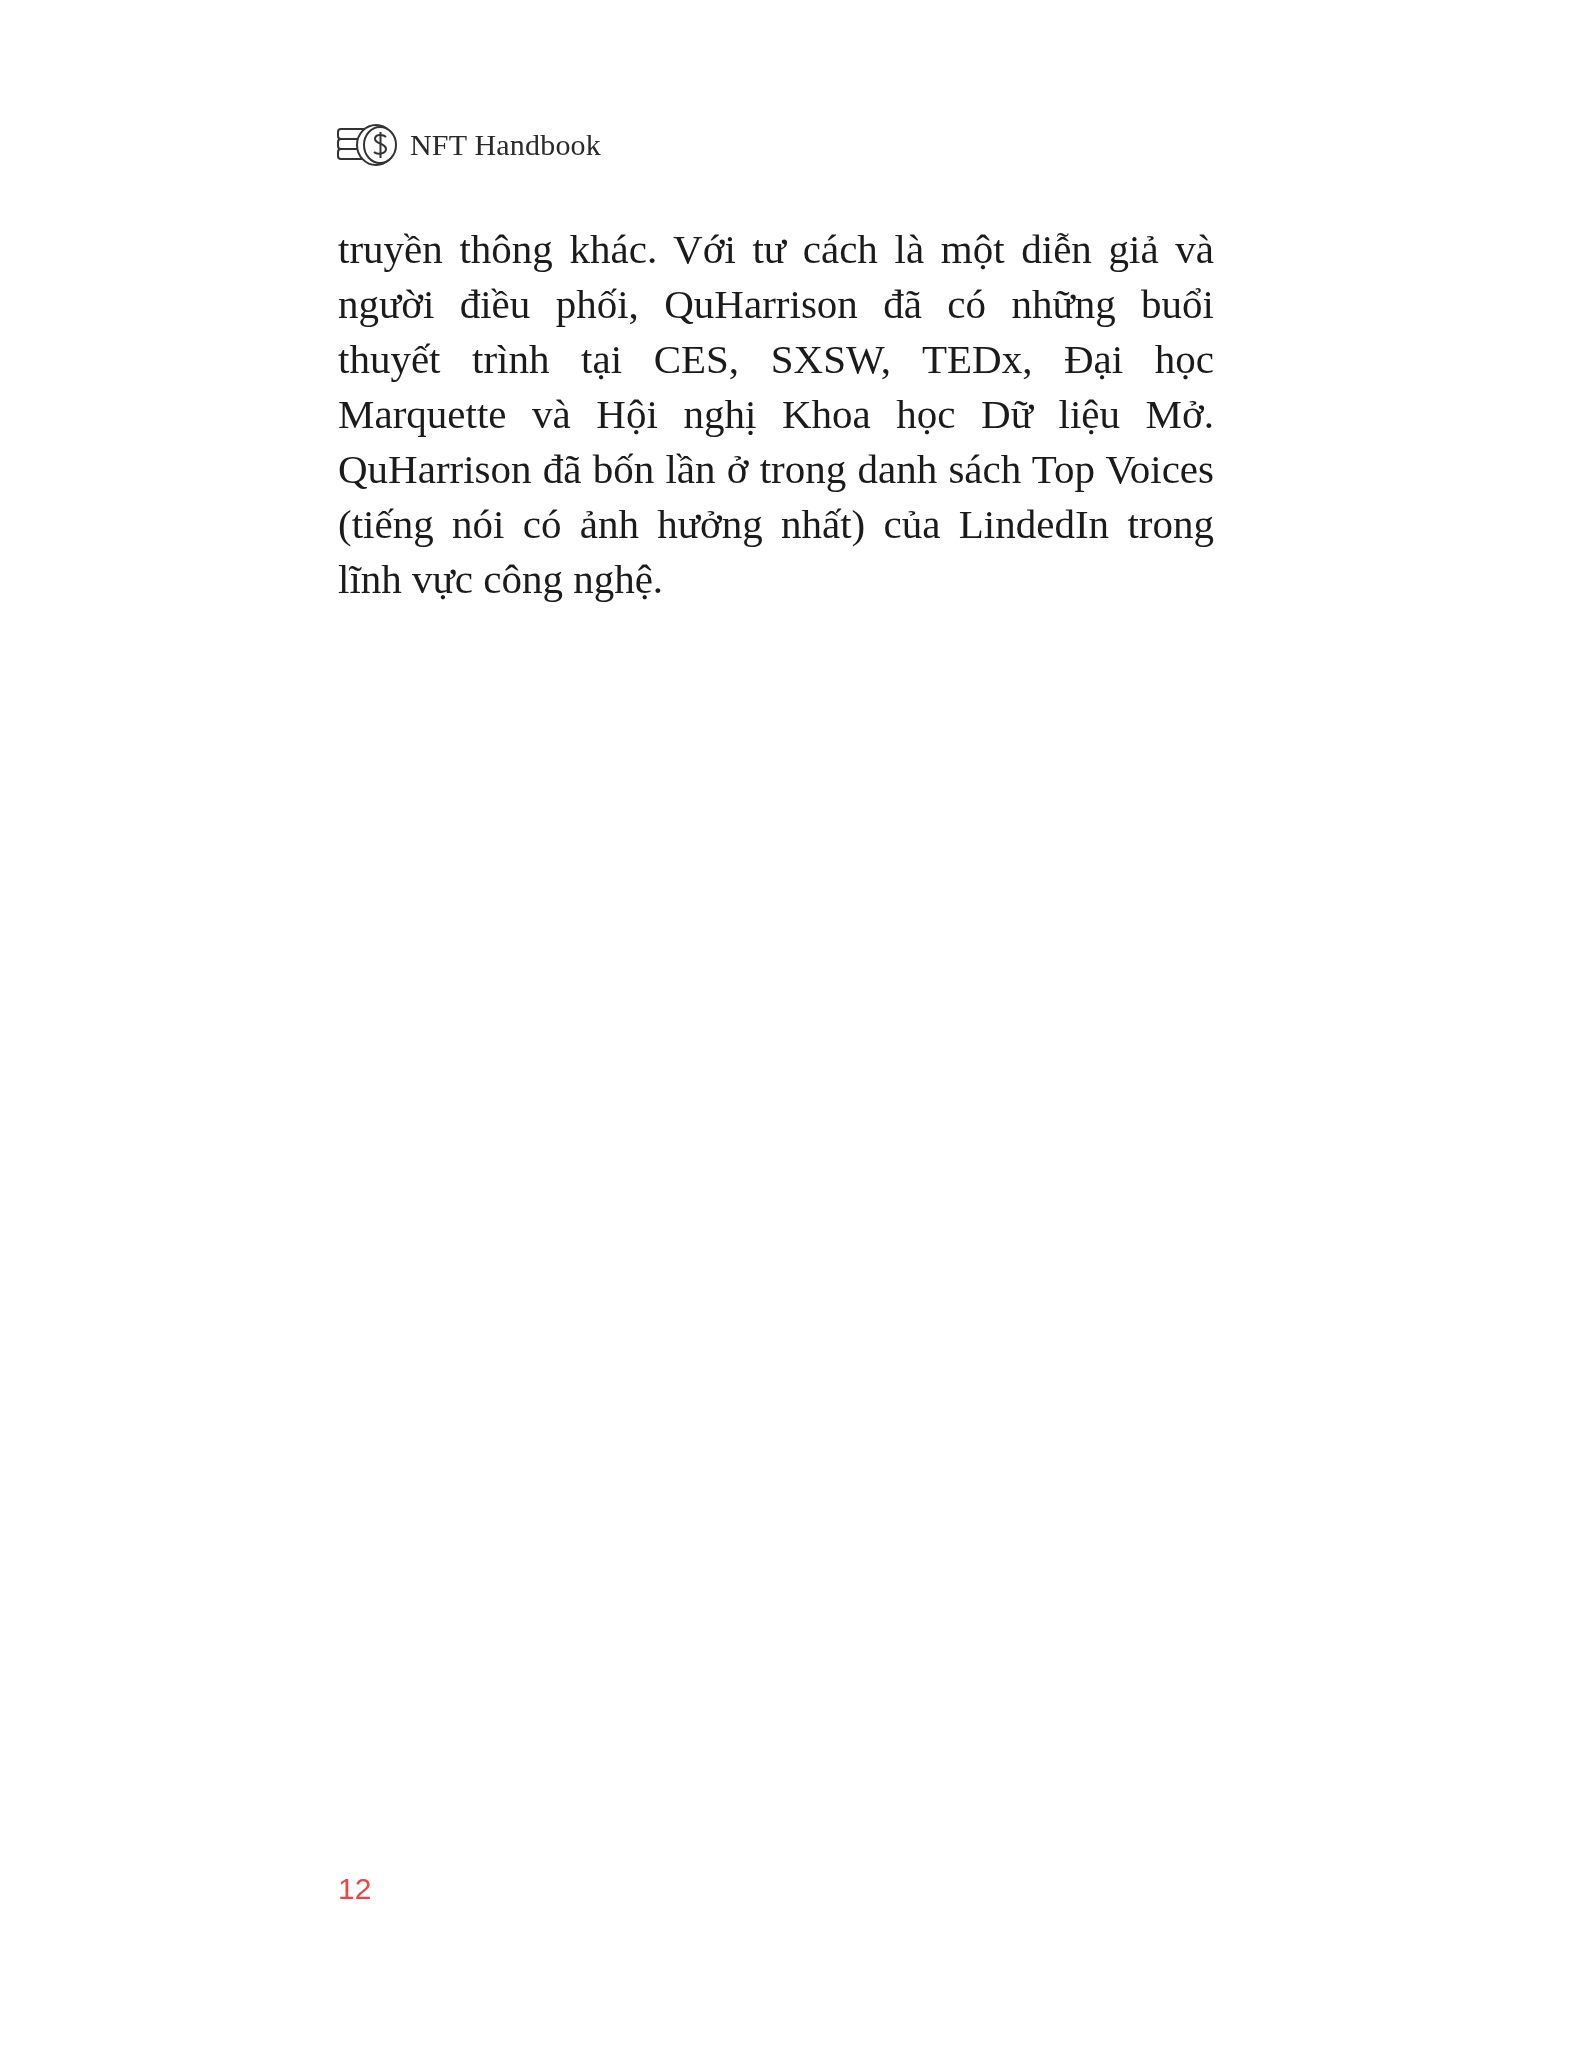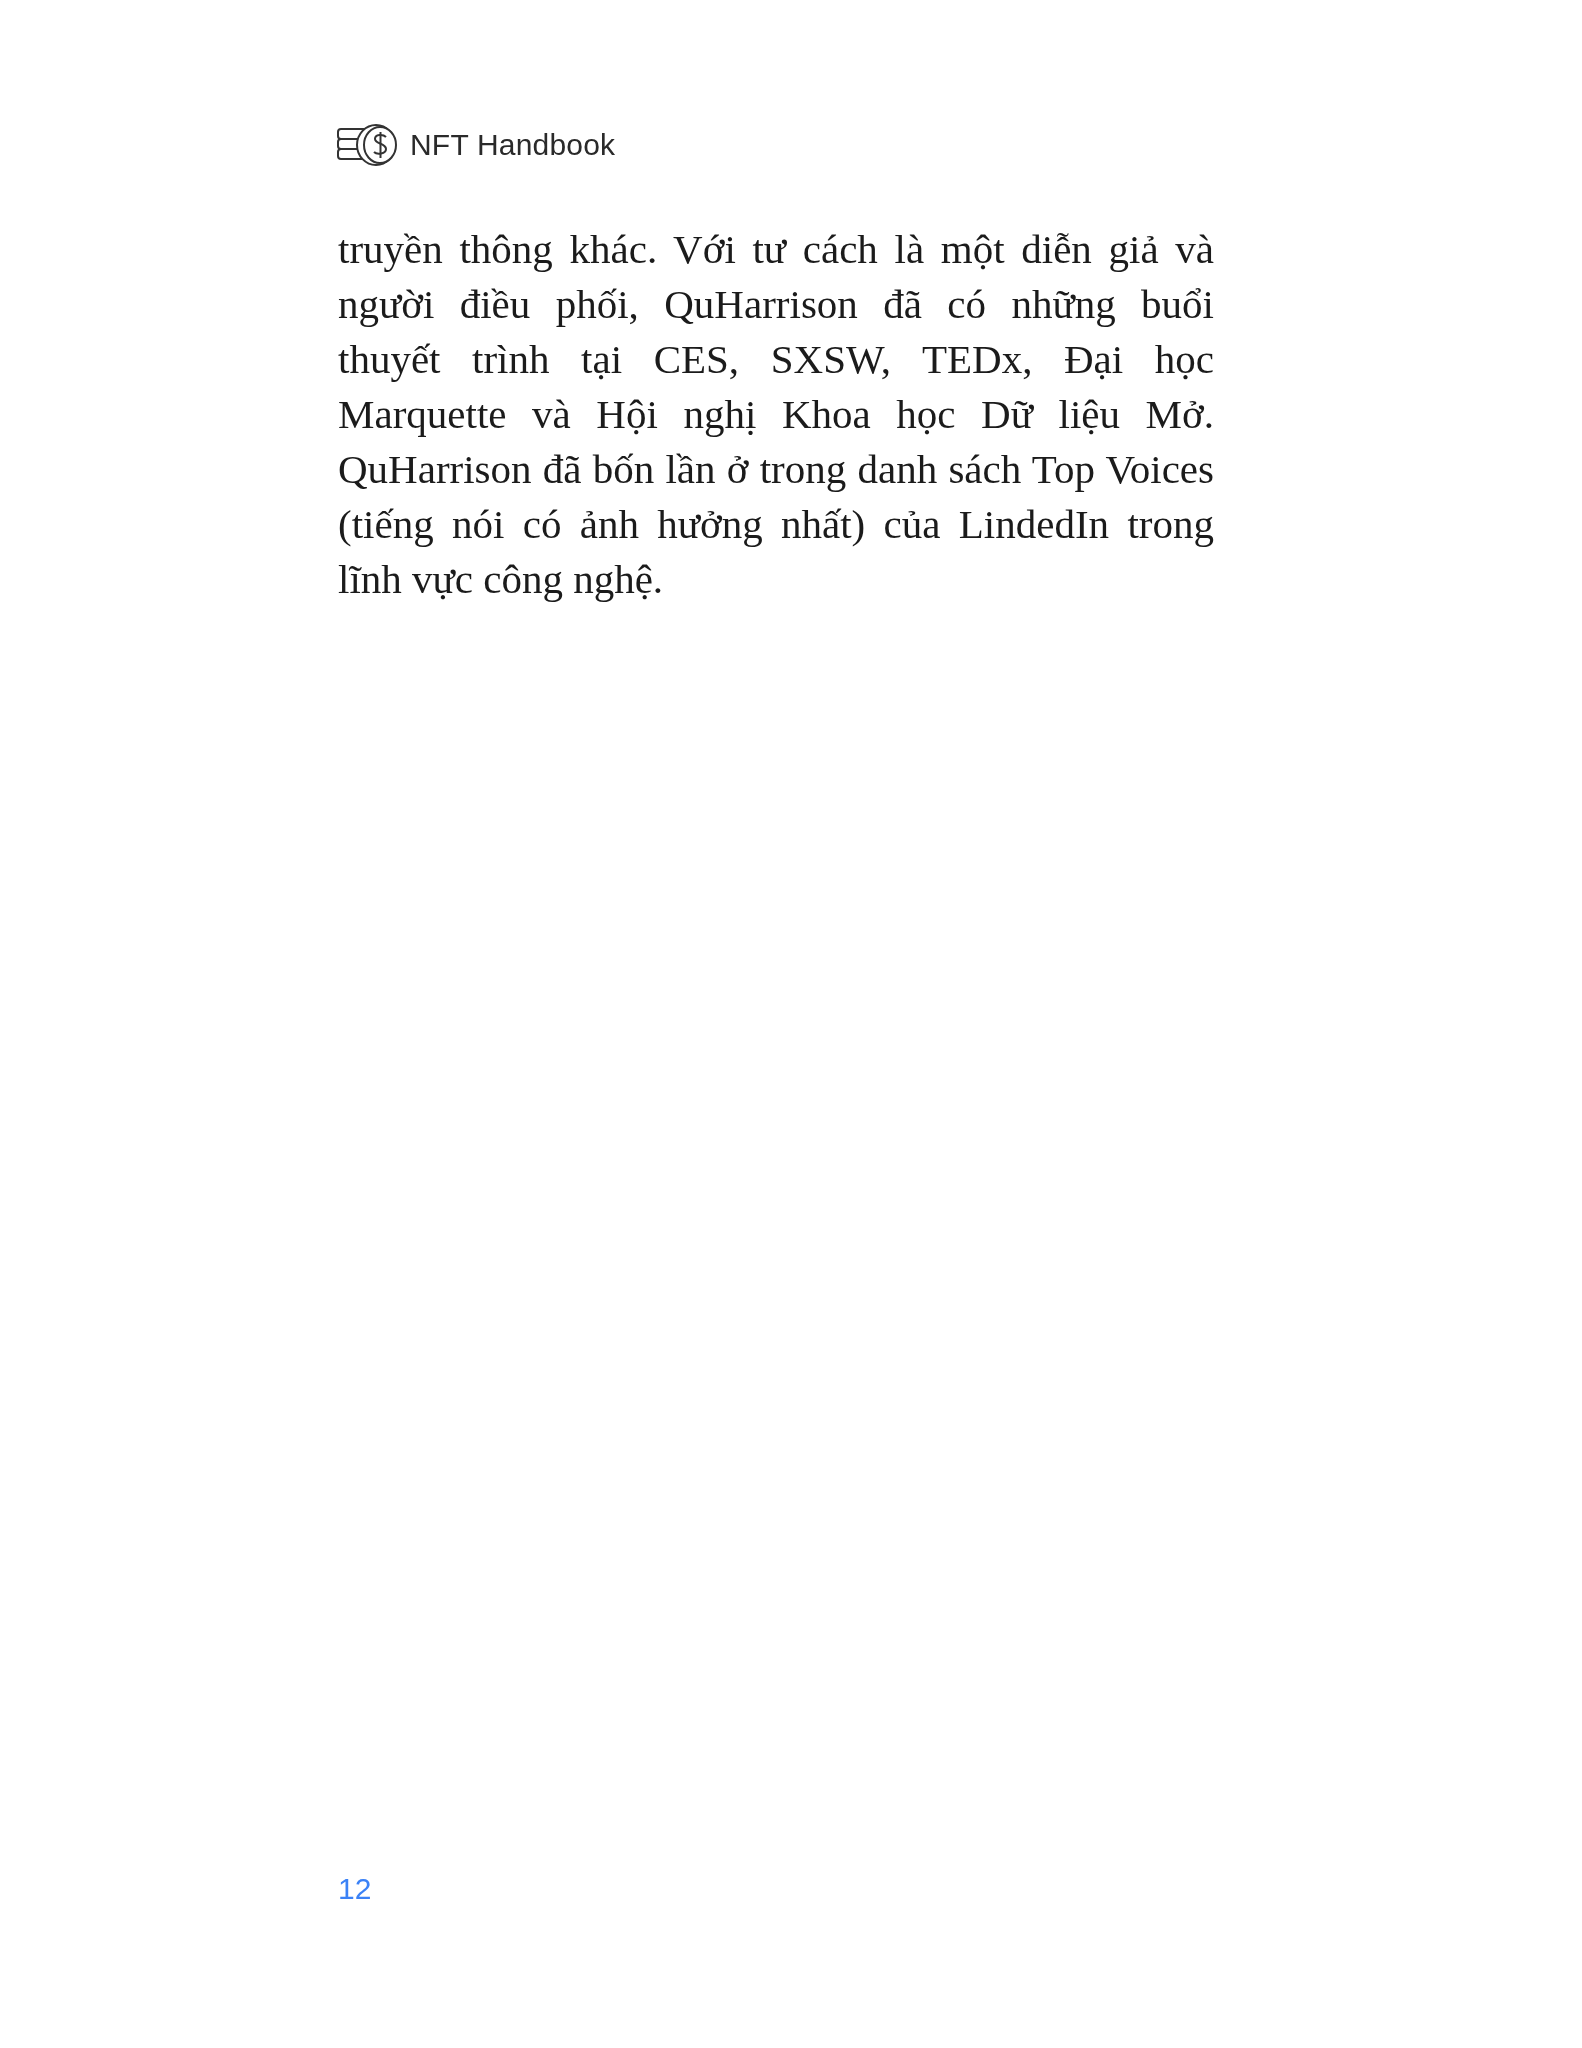--- a/index.html
+++ b/index.html
@@ -1,25 +1,25 @@
 <!DOCTYPE html>
 <html><head>
 <meta charset="utf-8">
 <style>
   html, body { margin: 0; padding: 0; background: #ffffff; }
   body { width: 1582px; height: 2048px; position: relative; overflow: hidden; color: #1e1e1e; }
   .header { position: absolute; left: 336px; top: 122px; height: 46px; display: flex; align-items: center; }
   .header .icon { width: 64px; height: 44px; margin-right: 10px; }
-  .header .title { font-family: Liberation Sans, sans-serif; font-size: 30px; color: #2a2a2a; letter-spacing: 0.2px; }
+  .header .title { font-family: Liberation Serif, serif; font-size: 30px; color: #2a2a2a; letter-spacing: 0.2px; }
   .body-text { position: absolute; left: 338px; top: 222px; width: 876px;
     font-family: "Liberation Serif", "DejaVu Serif", serif; font-size: 41px; line-height: 55px;
     text-align: justify; color: #1b1b1b; }
   .body-text p { margin: 0; }
   .page-number { position: absolute; left: 338px; top: 1872px;
-    font-family: "Liberation Sans", "DejaVu Sans", sans-serif; font-size: 30px; color: #3b82f6; }
+    font-family: "Liberation Sans", "DejaVu Sans", sans-serif; font-size: 30px; color: #ef4444; }
 </style>
 </head>
 <body>
 
 <div class="header">
   <span class="icon">
     <svg width="64" height="44" viewBox="0 0 64 44" fill="none" stroke="#333" stroke-width="2">
       <rect x="2" y="6" width="32" height="10" rx="3"></rect>
       <rect x="2" y="16" width="32" height="10" rx="3"></rect>
       <rect x="2" y="26" width="32" height="10" rx="3"></rect>

